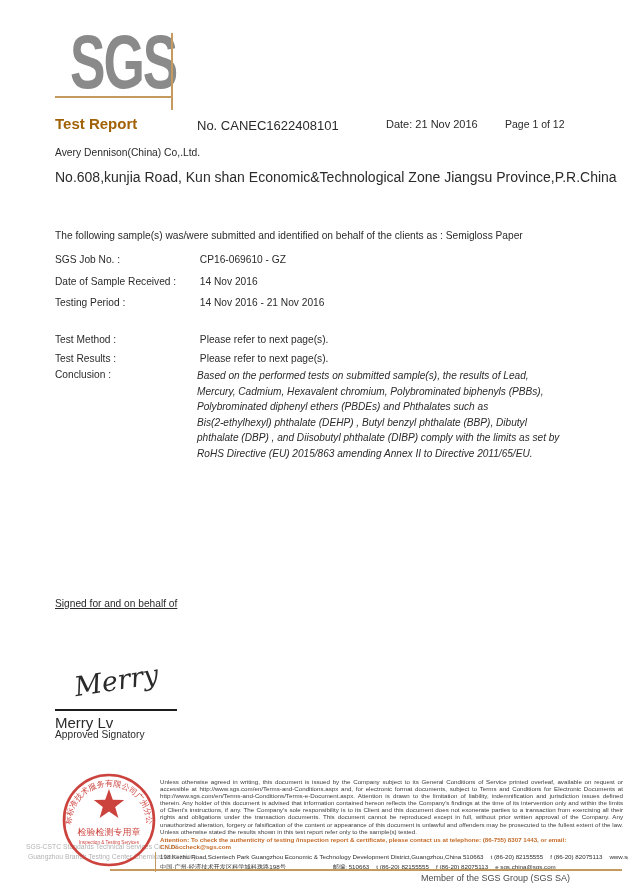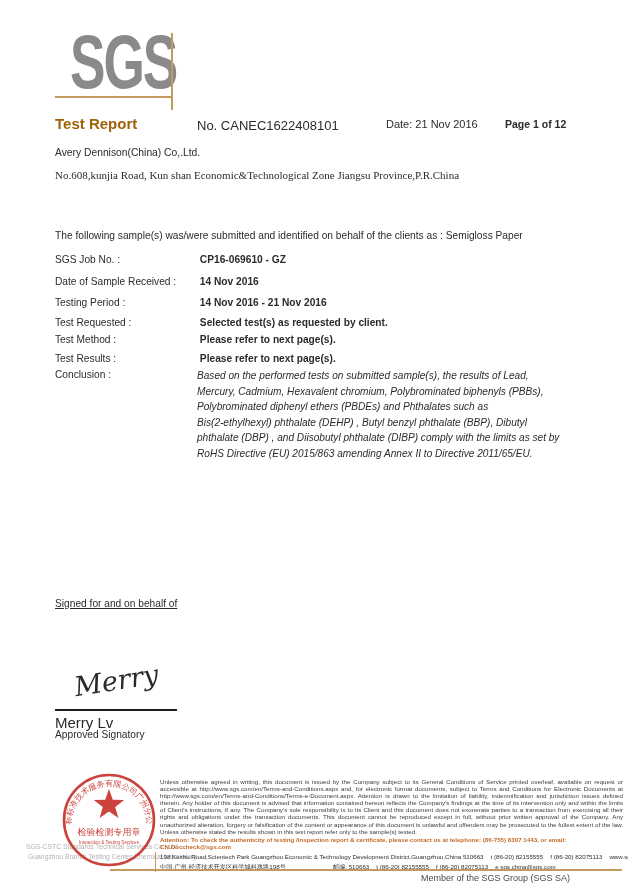--- a/index.html
+++ b/index.html
@@ -20,32 +20,32 @@
     letter-spacing:-3px;line-height:1;
     transform:scaleX(0.70);transform-origin:left top;
   }
   .logo-hline{position:absolute;left:55px;top:96px;width:118px;height:2px;background:#c49a5f;}
   .logo-vline{position:absolute;left:171px;top:33px;width:2px;height:77px;background:#c49a5f;}
 
   
   .title{left:55px;top:115px;font-size:15px;font-weight:bold;color:#a16207;}
   .report-no{left:197px;top:118px;font-size:13px;}
   .report-date{left:386px;top:118px;font-size:11px;}
-  .report-page{left:505px;top:118px;font-size:10.5px;font-weight:bold;}
+  .report-page{left:505px;top:118px;font-size:10.5px;}
 
   
   .client-name{left:55px;top:147px;font-size:10.3px;}
-  .client-addr{left:55px;top:169px;font-size:11px;font-family:Liberation Serif, serif;}
+  .client-addr{left:55px;top:169px;font-size:14px;}
 
   .intro{left:55px;top:230px;font-size:10.2px;}
 
   
   .frow{position:absolute;left:55px;font-size:10.2px;white-space:nowrap;}
   .frow .lbl{display:inline-block;width:142px;}
-  .frow .val{display:inline-block;font-weight:bold;}
+  .frow .val{display:inline-block;}
 
   
   .conclusion-label{left:55px;top:369px;font-size:10.2px;}
   .conclusion-lines{position:absolute;left:197px;top:368px;font-size:10.1px;line-height:15.6px;white-space:nowrap;font-style:italic;}
 
   
   .signed1{left:55px;top:598px;font-size:10.2px;text-decoration:underline;}
   .signed2{left:55px;top:612px;font-size:10.2px;}
   .sig-svg{position:absolute;left:58px;top:658px;}
   .sig-line{position:absolute;left:55px;top:709px;width:122px;height:2px;background:#1d1d1d;}
@@ -92,24 +92,20 @@
     <span class="lbl">SGS Job No. :</span>
     <span class="val">CP16-069610 - GZ</span>
   </div>
   <div class="frow" style="top:276px">
     <span class="lbl">Date of Sample Received :</span>
     <span class="val">14 Nov 2016</span>
   </div>
   <div class="frow" style="top:297px">
     <span class="lbl">Testing Period :</span>
     <span class="val">14 Nov 2016 - 21 Nov 2016</span>
-  </div>
-  <div class="frow" style="top:317px">
-    <span class="lbl">Test Requested :</span>
-    <span class="val">Selected test(s) as requested by client.</span>
   </div>
   <div class="frow" style="top:334px">
     <span class="lbl">Test Method :</span>
     <span class="val">Please refer to next page(s).</span>
   </div>
   <div class="frow" style="top:353px">
     <span class="lbl">Test Results :</span>
     <span class="val">Please refer to next page(s).</span>
   </div>
 

